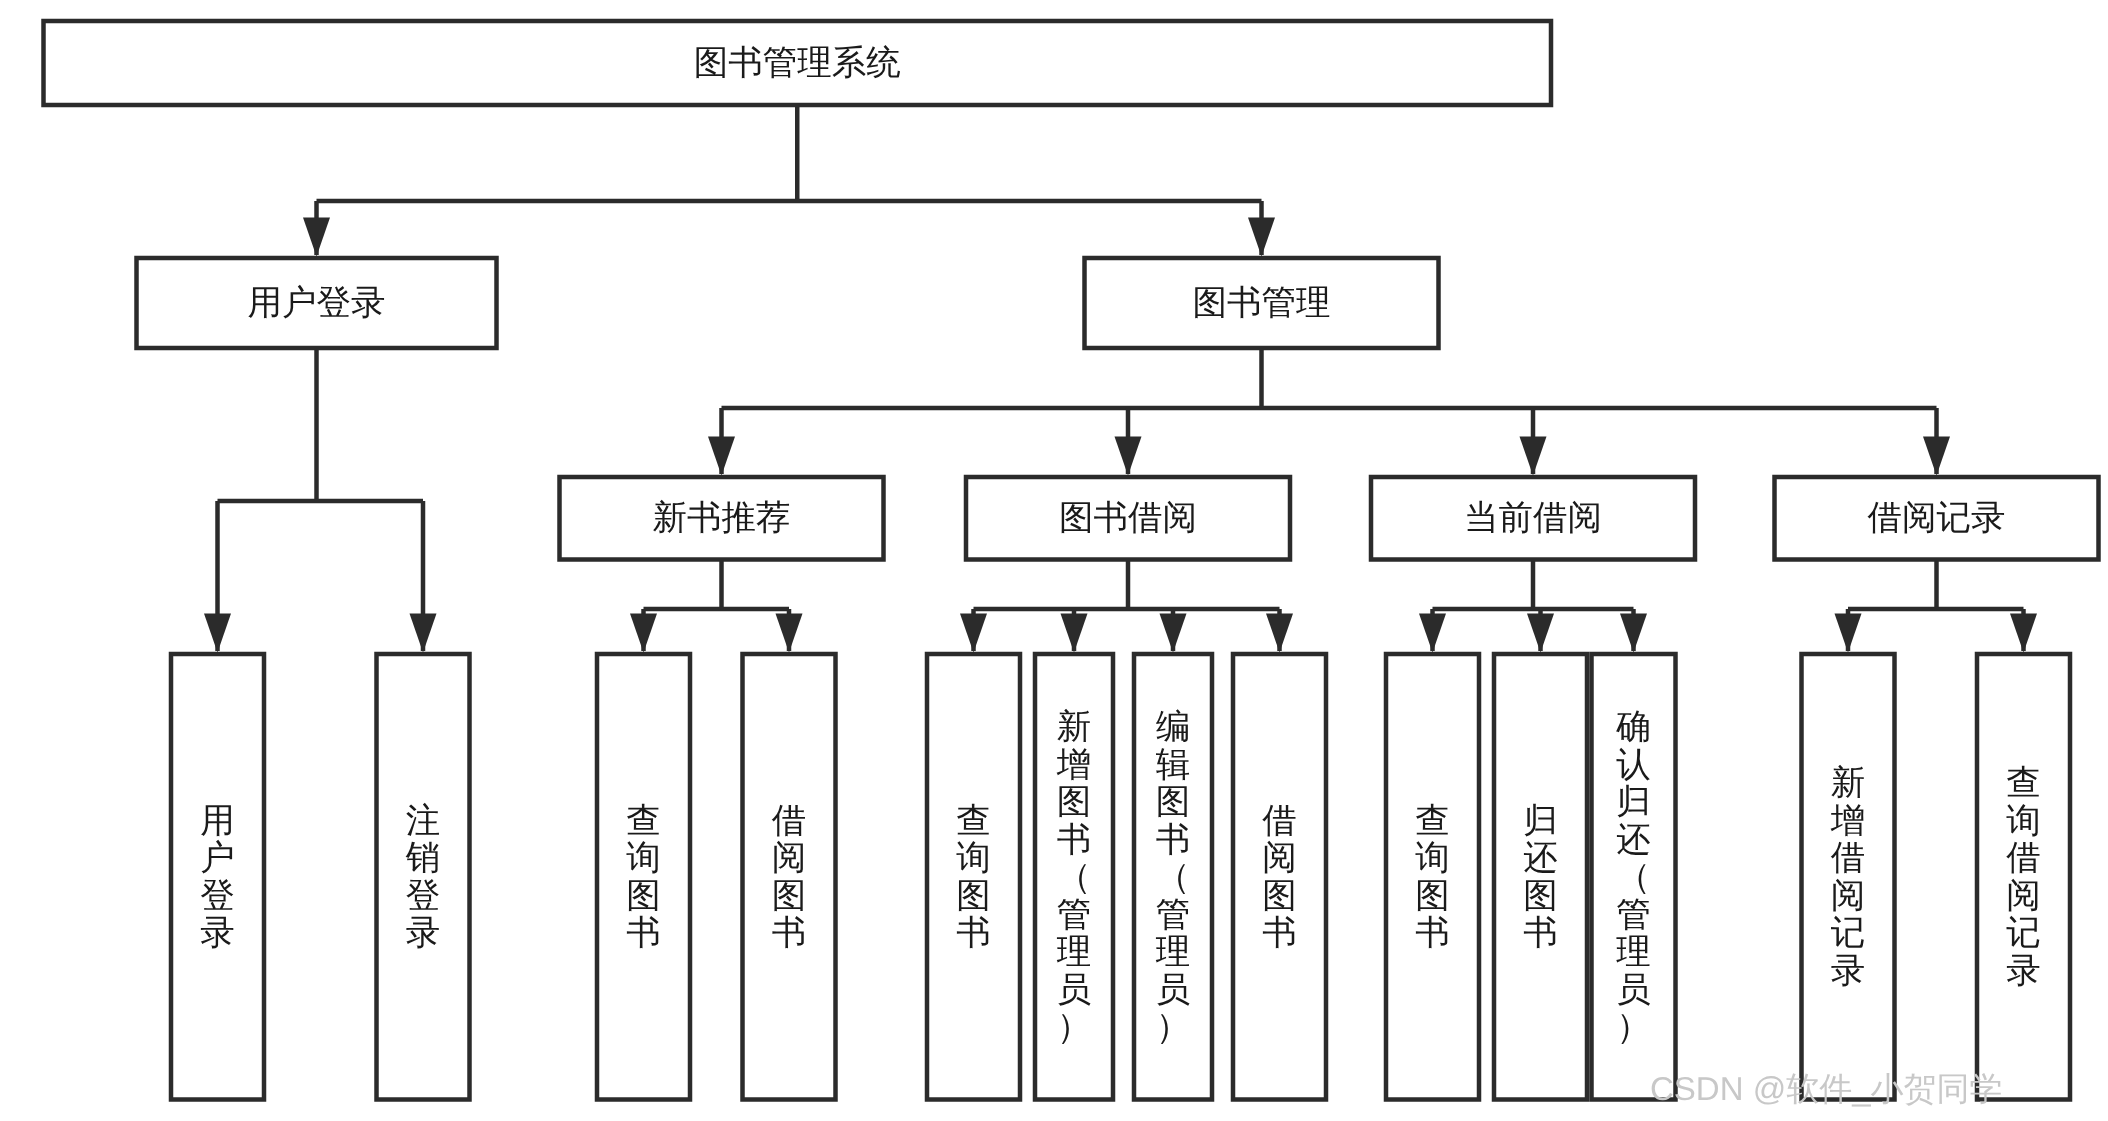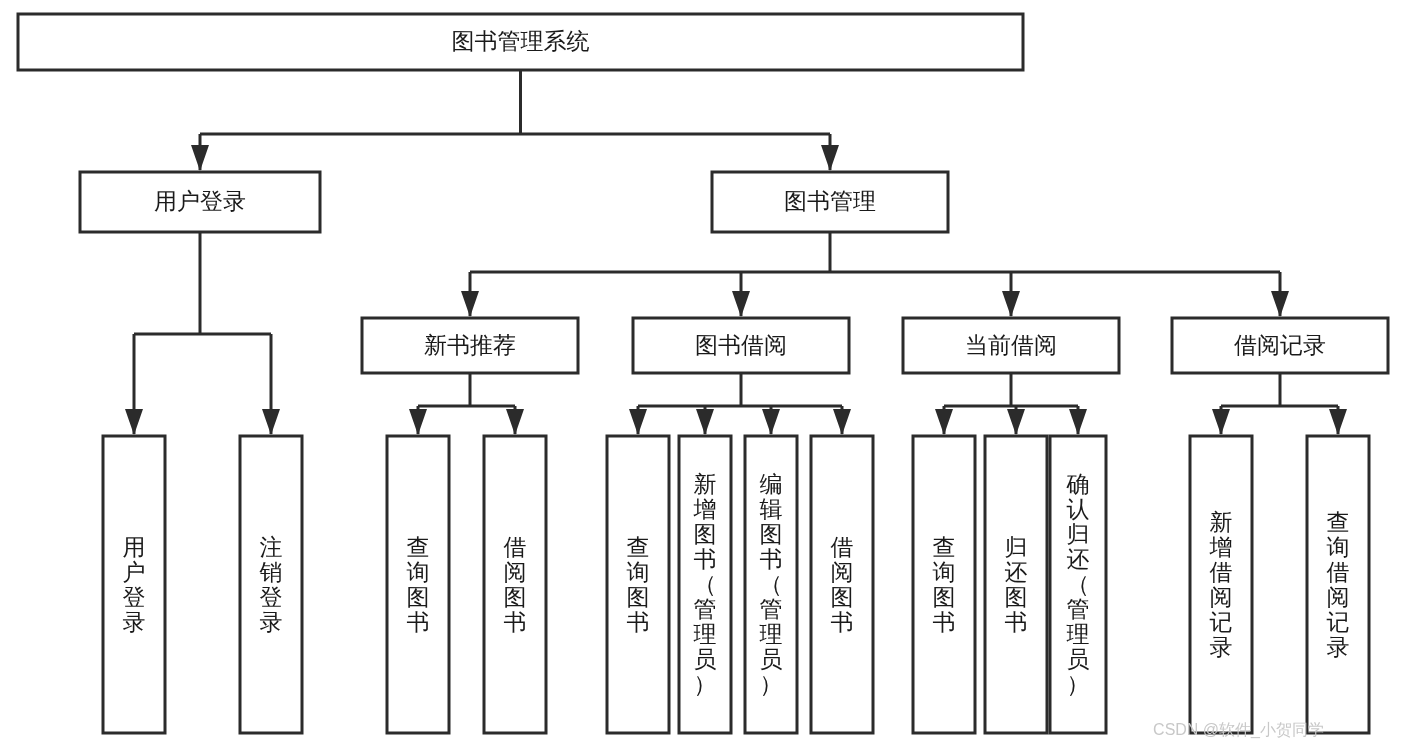--- a/index.html
+++ b/index.html
@@ -11,20 +11,21 @@
     width: 1405px;
     height: 747px;
     font-family: "Liberation Sans", "DejaVu Sans", sans-serif;
     overflow: hidden;
     position: relative;
   }
   #diagram-root {
     position: relative;
     width: 1332px;
     height: 747px;
+    margin-left: 11px;
   }
   svg#tree-svg {
     position: absolute;
     top: 0;
     left: 0;
     width: 1405px;
     height: 747px;
   }
   .node-box {
     fill: #ffffff;
@@ -52,21 +53,21 @@
     font-family: "Liberation Sans", "DejaVu Sans", sans-serif;
     font-size: 23px;
     fill: #1a1a1a;
     text-anchor: middle;
   }
   .watermark {
     position: absolute;
     right: 8px;
     bottom: 6px;
     font-family: "Liberation Sans", "DejaVu Sans", sans-serif;
-    font-size: 16px;
+    font-size: 22px;
     color: #c8c8c8;
     white-space: nowrap;
     user-select: none;
   }
 </style>
 </head>
 <body>
 
 <div id="diagram-root">
   <svg id="tree-svg" viewBox="0 0 1405 747" xmlns="http://www.w3.org/2000/svg">

